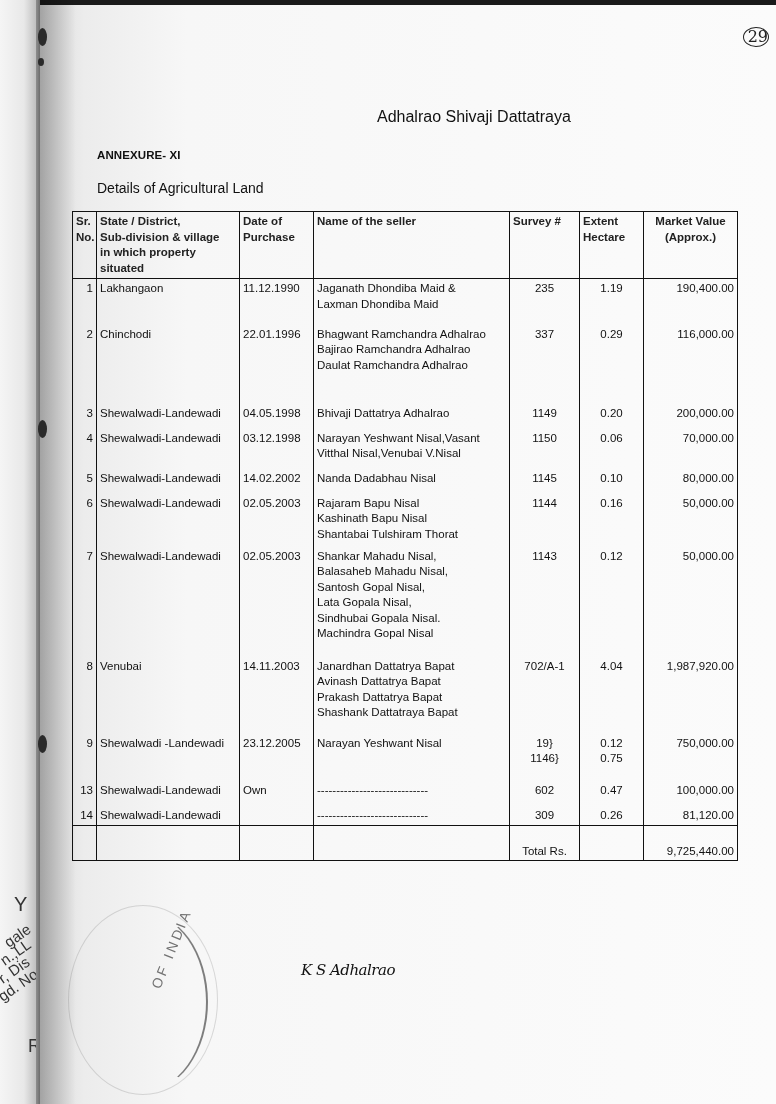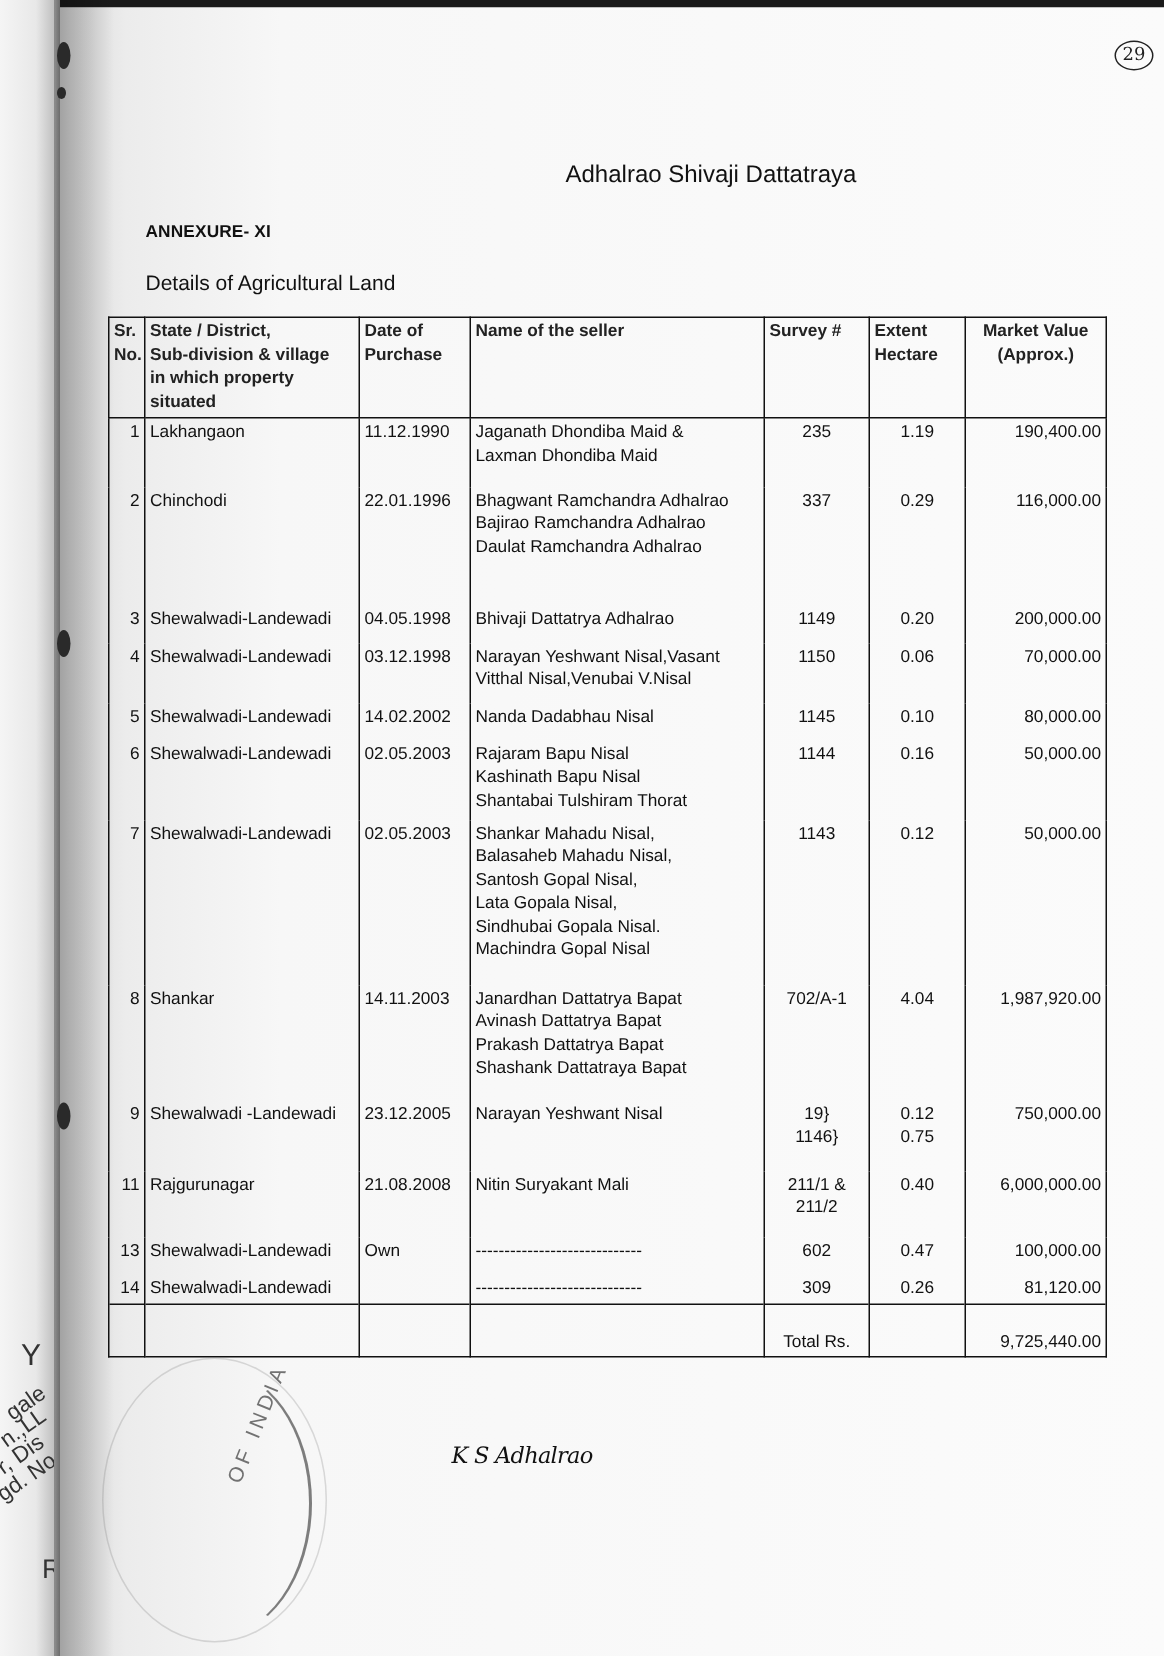--- a/index.html
+++ b/index.html
@@ -32,21 +32,21 @@
     }
     .side-text {
       position: absolute; left: 0; top: 895px; width: 36px; height: 200px; overflow: hidden;
       font-size: 15px; color: #333; line-height: 18px;
     }
     .side-text span { display: block; transform: rotate(-35deg); transform-origin: left; white-space: nowrap; }
 
     .page-number {
       position: absolute; left: 743px; top: 27px; width: 26px; height: 20px;
       border: 1.5px solid #222; border-radius: 50%;
-      font-family: "DejaVu Serif", serif; font-size: 12px; text-align: center; line-height: 17px;
+      font-family: "DejaVu Serif", serif; font-size: 16px; text-align: right; line-height: 17px;
       color: #222;
     }
     .owner-name {
       position: absolute; left: 377px; top: 108px; font-size: 16px; color: #111;
     }
     .annexure {
       position: absolute; left: 97px; top: 149px; font-size: 11.5px; font-weight: bold; color: #111;
       letter-spacing: 0.1px;
     }
     .subtitle {
@@ -284,21 +284,21 @@
         <td class="survey">
           <span class="cell-line">1143</span>
         </td>
         <td class="ext">
           <span class="cell-line">0.12</span>
         </td>
         <td class="mv">50,000.00</td>
       </tr>
       <tr style="height: 77px;">
         <td class="sr">8</td>
-        <td class="loc">Shankar</td>
+        <td class="loc">Venubai</td>
         <td class="date">14.11.2003</td>
         <td class="seller">
           <span class="cell-line">Janardhan Dattatrya Bapat</span>
           <span class="cell-line">Avinash Dattatrya Bapat</span>
           <span class="cell-line">Prakash Dattatrya Bapat</span>
           <span class="cell-line">Shashank Dattatraya Bapat</span>
         </td>
         <td class="survey">
           <span class="cell-line">702/A-1</span>
         </td>
@@ -317,36 +317,20 @@
         <td class="survey">
           <span class="cell-line">19}</span>
           <span class="cell-line">1146}</span>
         </td>
         <td class="ext">
           <span class="cell-line">0.12</span>
           <span class="cell-line">0.75</span>
         </td>
         <td class="mv">750,000.00</td>
       </tr>
-      <tr style="height: 44px;">
-        <td class="sr">11</td>
-        <td class="loc">Rajgurunagar</td>
-        <td class="date">21.08.2008</td>
-        <td class="seller">
-          <span class="cell-line">Nitin Suryakant Mali</span>
-        </td>
-        <td class="survey">
-          <span class="cell-line">211/1 &amp;</span>
-          <span class="cell-line">211/2</span>
-        </td>
-        <td class="ext">
-          <span class="cell-line">0.40</span>
-        </td>
-        <td class="mv">6,000,000.00</td>
-      </tr>
       <tr style="height: 25px;">
         <td class="sr">13</td>
         <td class="loc">Shewalwadi-Landewadi</td>
         <td class="date">Own</td>
         <td class="seller">
           <span class="cell-line">-----------------------------</span>
         </td>
         <td class="survey">
           <span class="cell-line">602</span>
         </td>

